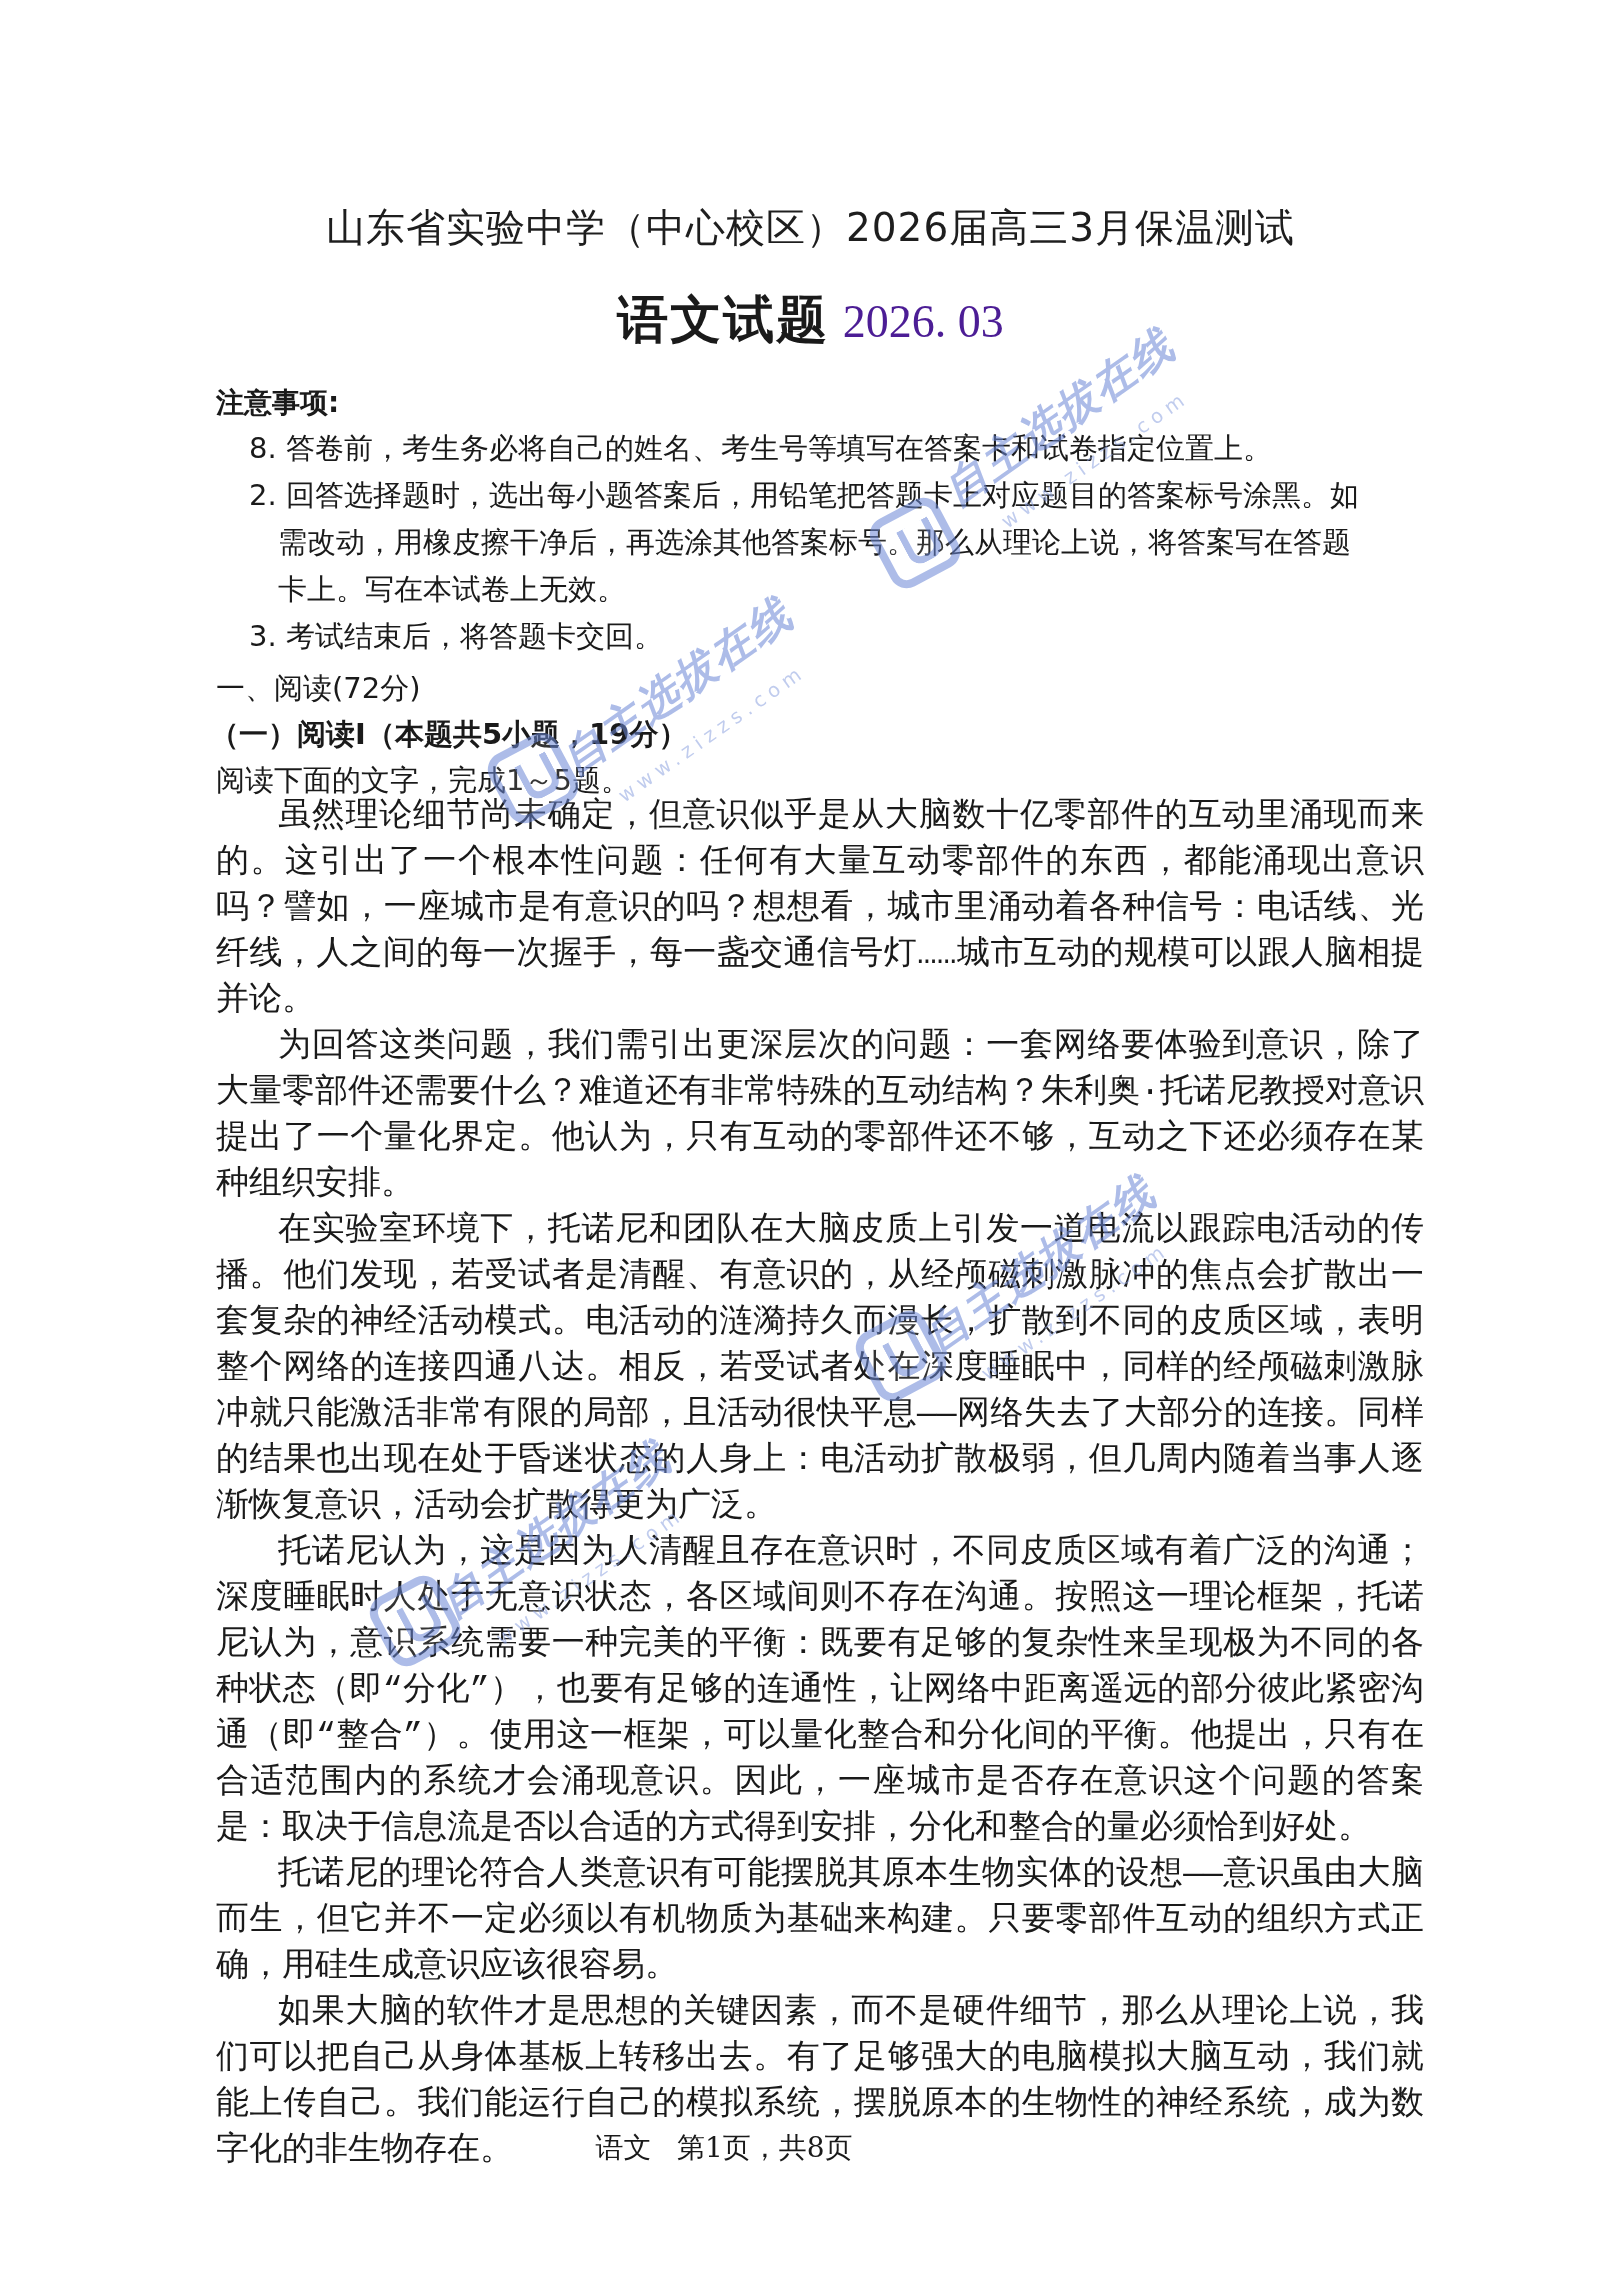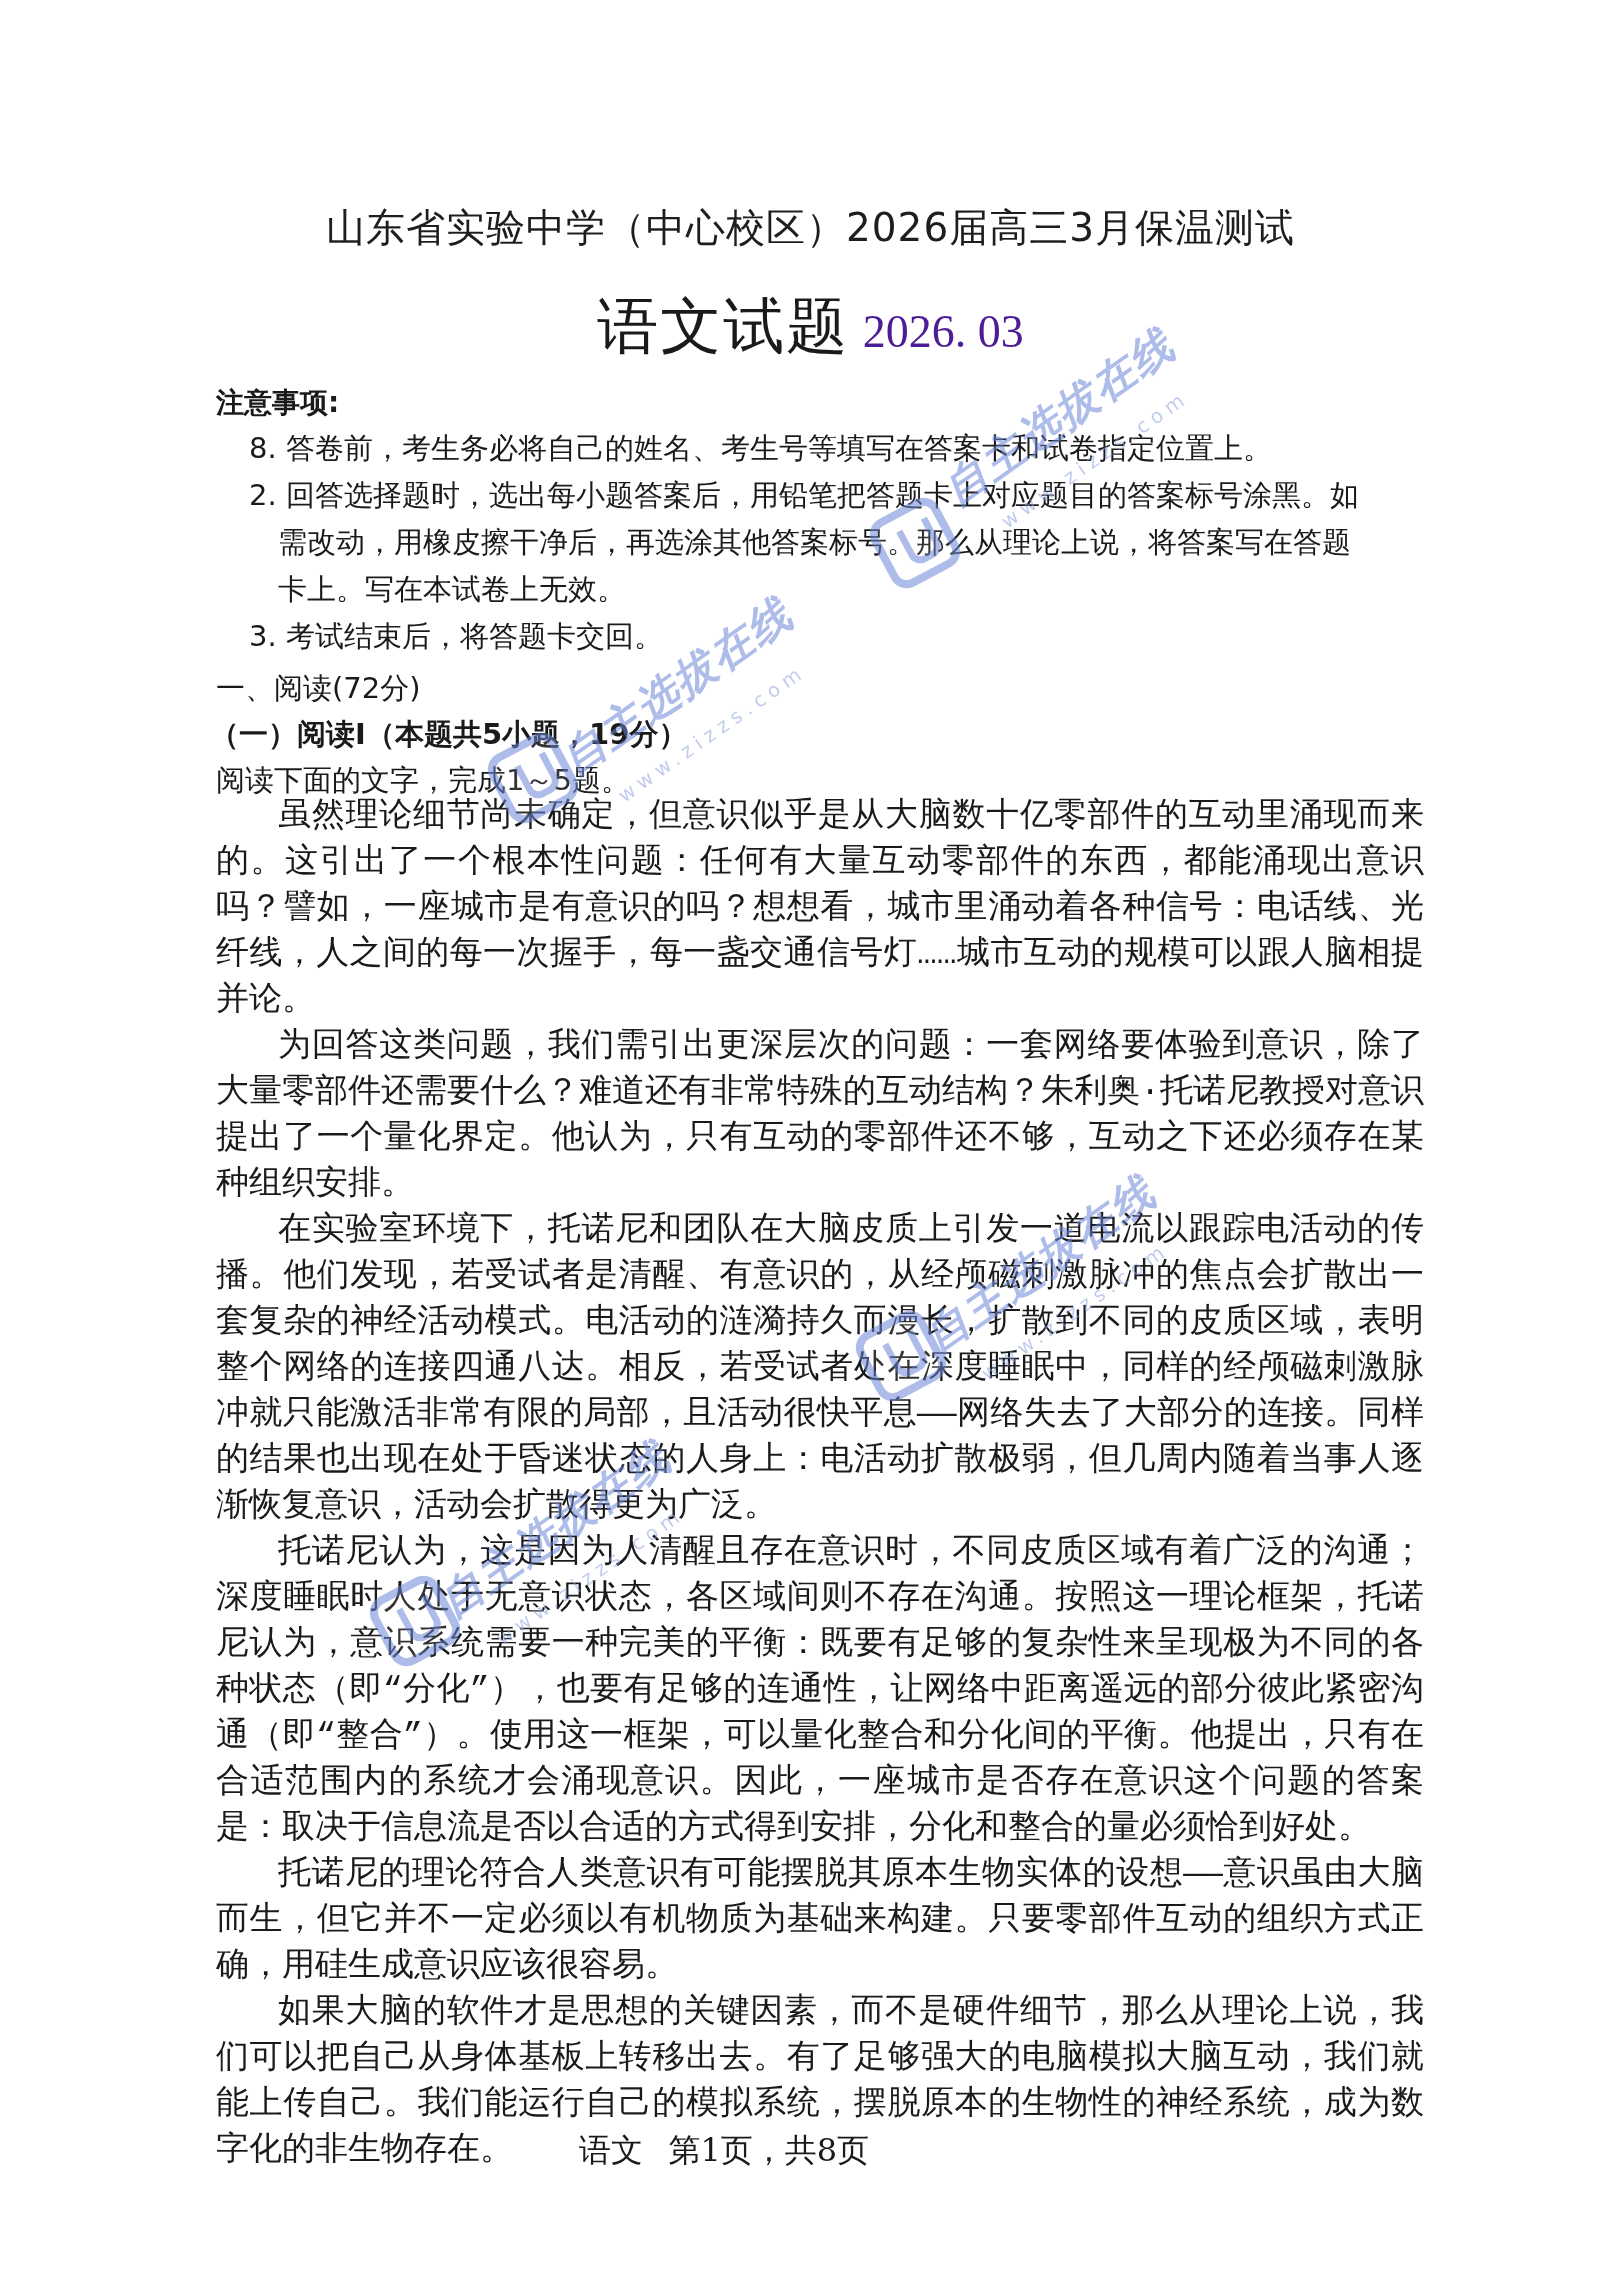--- a/index.html
+++ b/index.html
@@ -32,22 +32,22 @@
     }
     .main-title-wrap {
       position: absolute;
       top: 286px;
       left: 0; width: 1621px;
       text-align: center;
       white-space: nowrap;
     }
     .main-title {
       font-family: "DejaVu Sans", "Liberation Sans", sans-serif;
-      font-size: 61px;
-      font-weight: normal;
+      font-size: 51px;
+      font-weight: bold;
       letter-spacing: 2px;
       color: #1a1a1a;
       vertical-align: baseline;
     }
     .main-date {
       font-family: "Liberation Serif", "DejaVu Serif", serif;
       font-size: 46px;
       margin-left: 13.7px;
       color: #4c1d95;
       vertical-align: baseline;
@@ -102,21 +102,21 @@
       margin: 0 0 0 0;
       text-indent: 62px;
     }
     .passage p + p { margin-top: 0; }
     .footer {
       position: absolute;
       top: 2129px;
       left: 0; width: 1448px;
       text-align: center;
       font-family: "DejaVu Serif", "Liberation Serif", serif;
-      font-size: 32px;
+      font-size: 28px;
       color: #1a1a1a;
     }
     .footer .subject { margin-right: 25.5px; }
 
     
     .wm {
       position: absolute;
       pointer-events: none;
       opacity: 0.55;
     }

